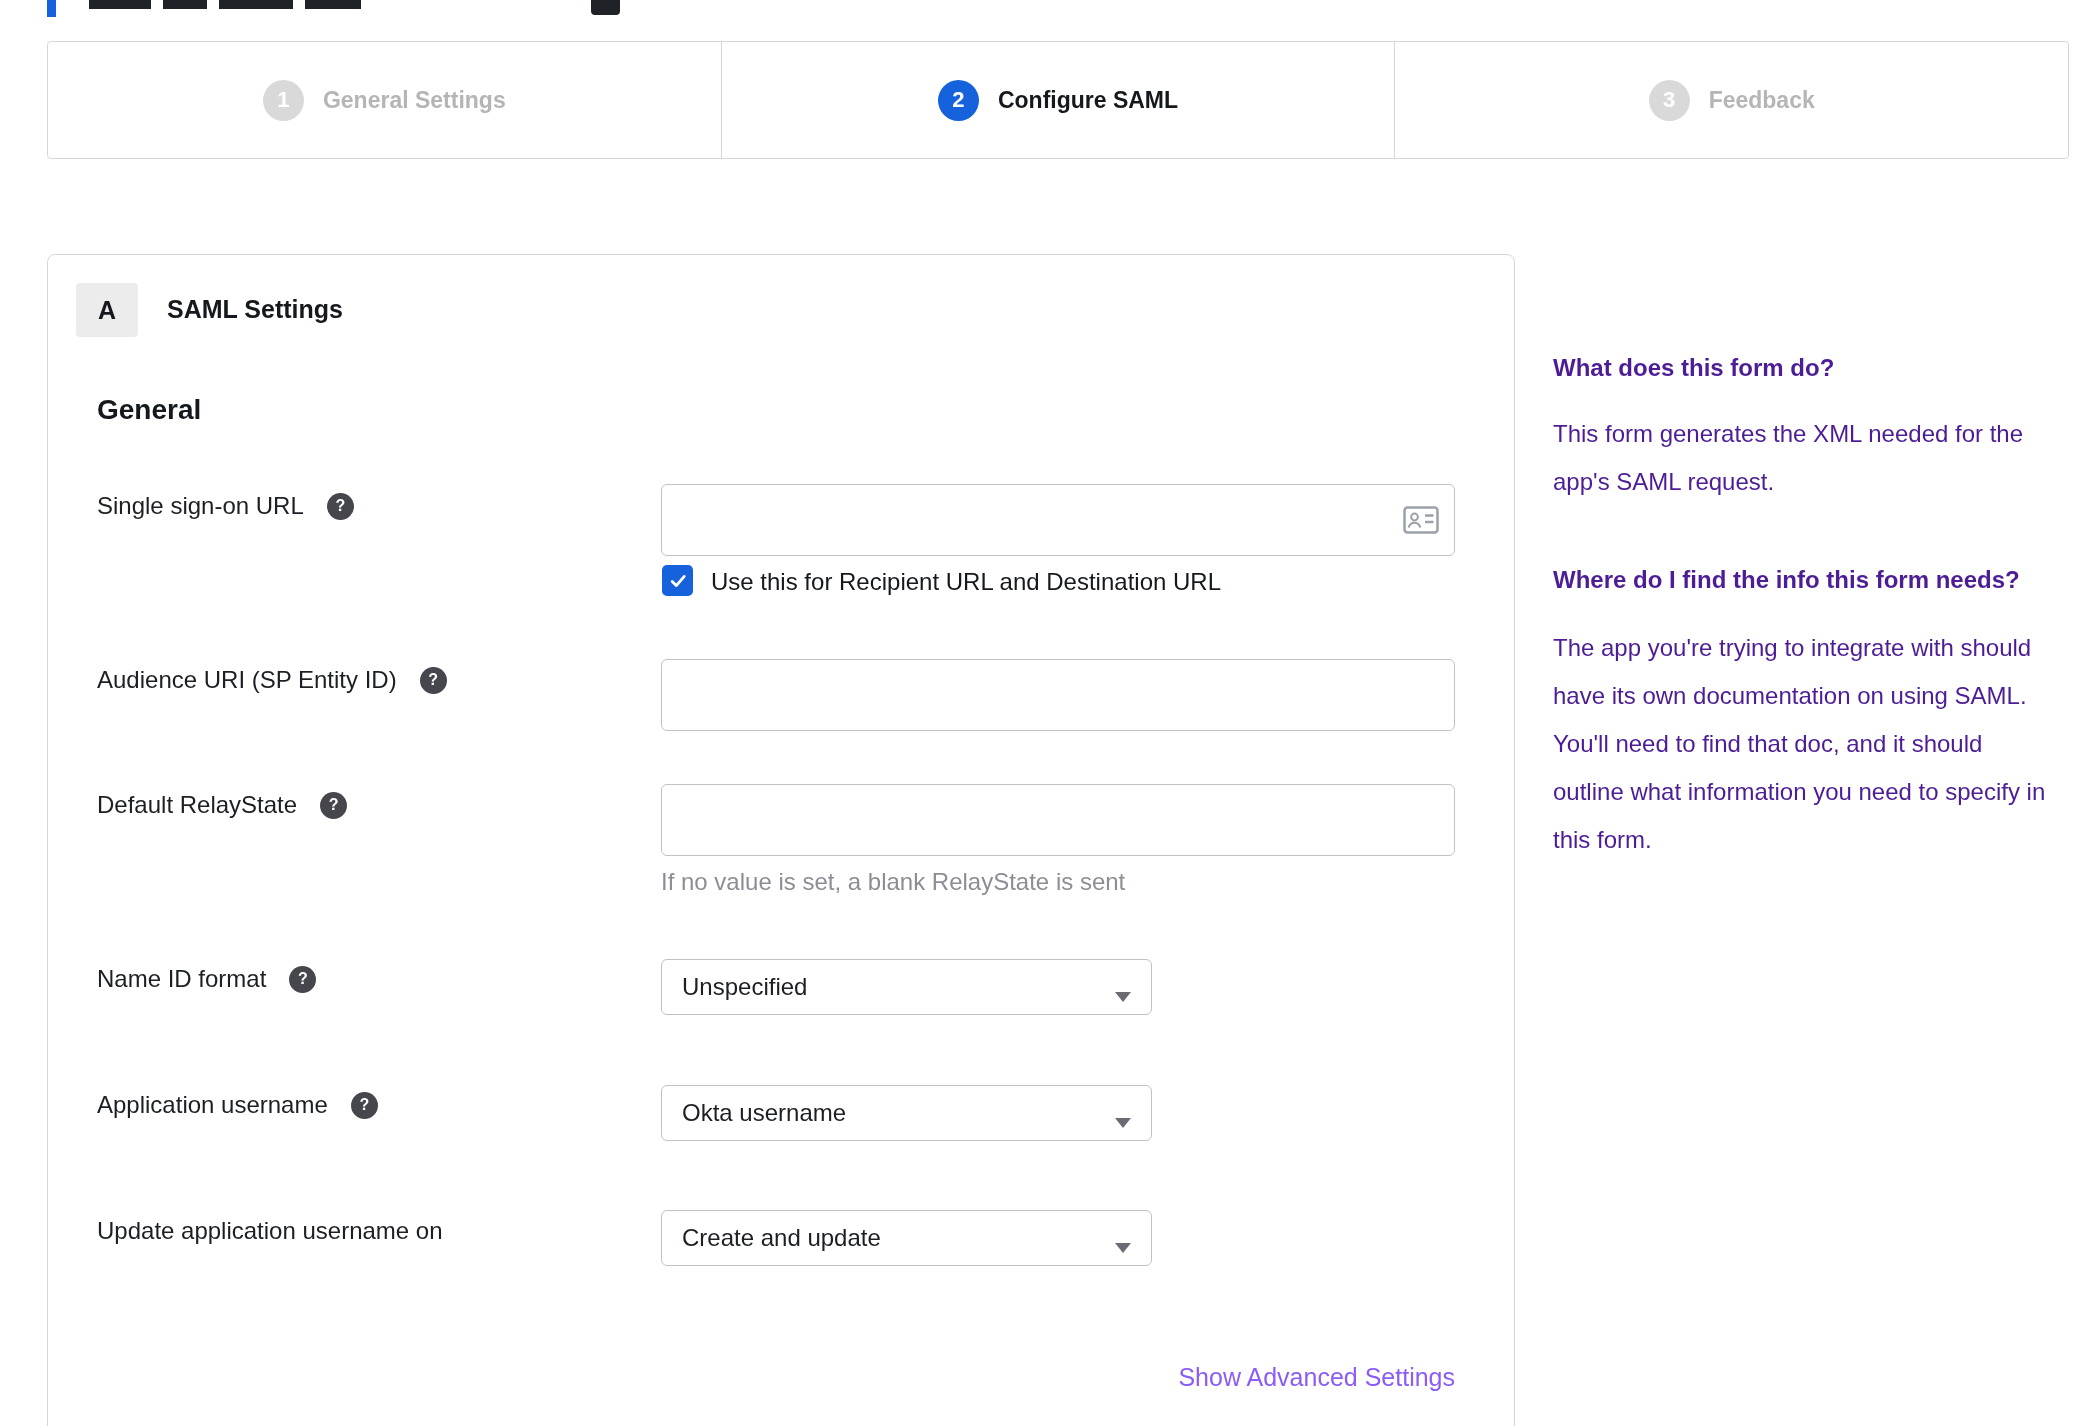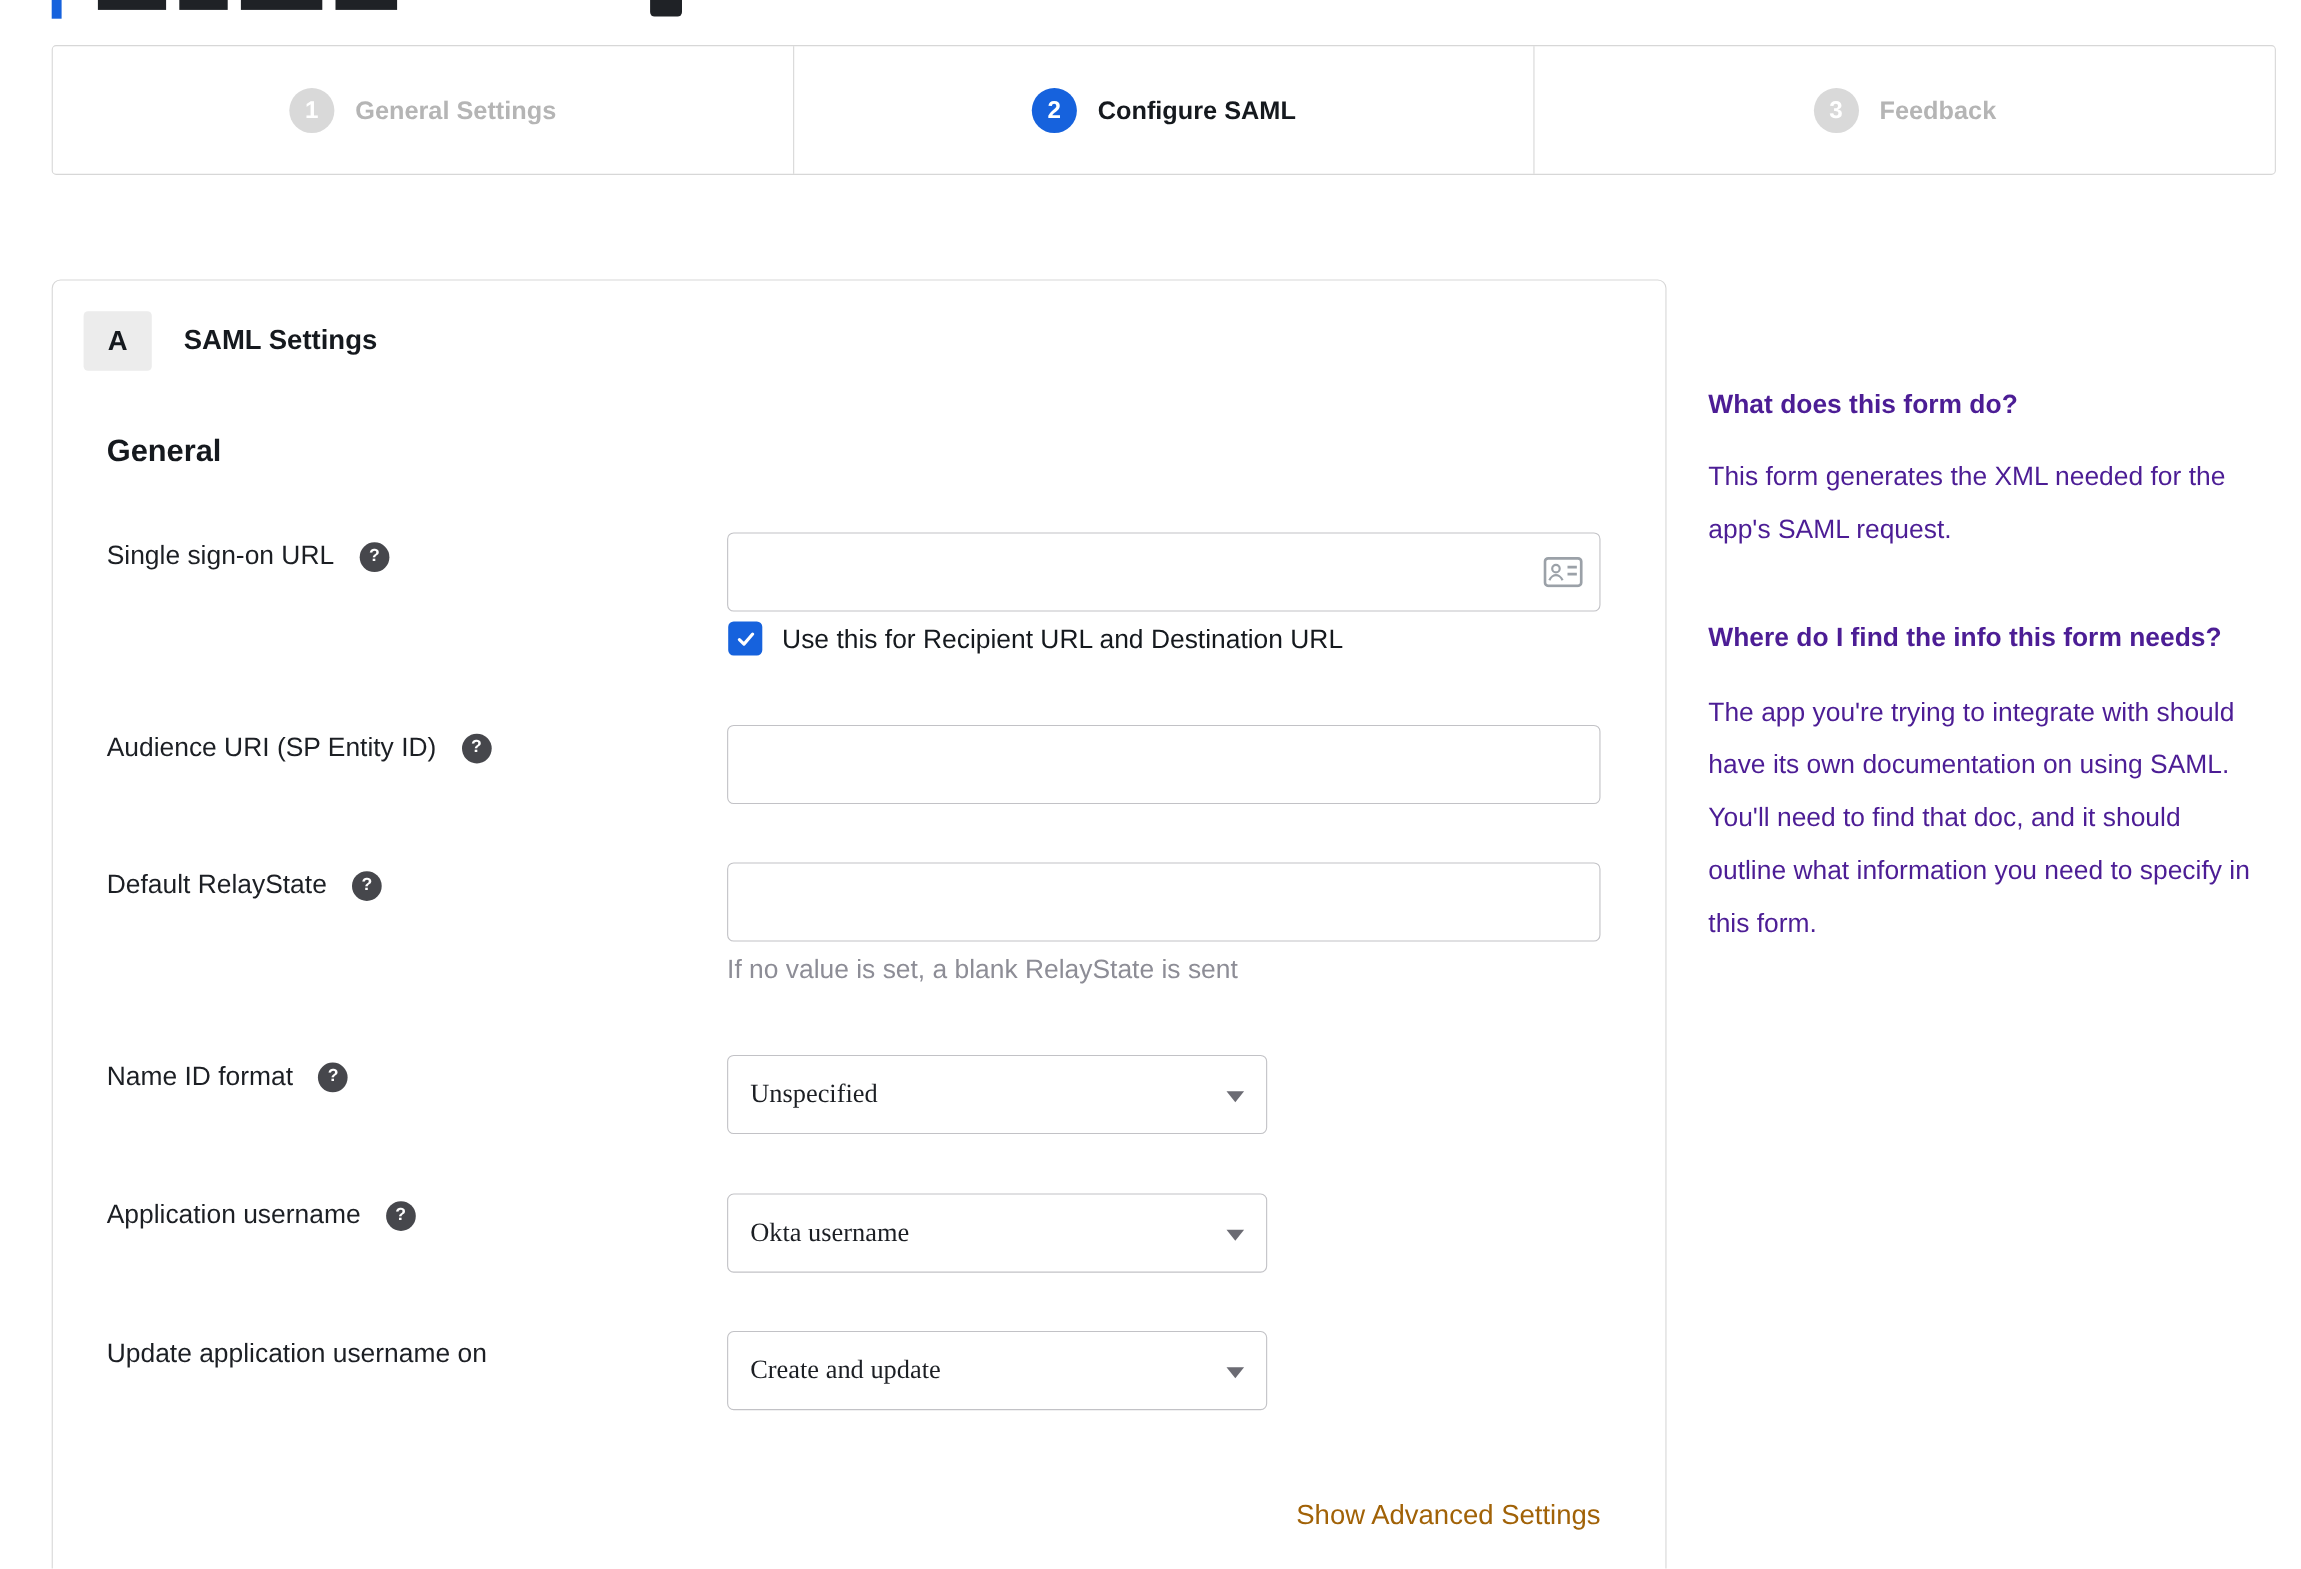--- a/index.html
+++ b/index.html
@@ -99,39 +99,39 @@
   }
   .checkbox-label { font-size:24px; color:#15191e; }
 
   .helper-text {
     position:absolute; left:613px; top:613px;
     font-size:24px; color:#8d8d96;
   }
 
   .select {
     position:absolute; left:613px;
-    width:491px; height:72px;
+    width:491px; height:56px;
     border:1px solid #c2c2c6; border-radius:6px;
     background:#fff; cursor:pointer;
     display:flex; align-items:center;
     padding:0 46px 0 20px;
-    font-size:24px; color:#1c1f24;font-family:Liberation Serif, serif;
+    font-size:24px; color:#1c1f24;
   }
   .select .caret {
     position:absolute; right:20px; top:32px;
     width:0; height:0;
     border-left:8px solid transparent;
     border-right:8px solid transparent;
     border-top:10px solid #6b6b73;
   }
 
   .advanced-link {
     position:absolute; left:613px; top:1108px;
     width:794px; text-align:right;
-    font-size:25px; color:#a16207; cursor:pointer;
+    font-size:25px; color:#8b5cf6; cursor:pointer;
   }
 
   
   .help-panel { position:absolute; left:1553px; top:348px; width:500px; color:#4c1d95; }
   .help-panel h3 { font-size:24px; font-weight:bold; line-height:40px; margin:0 0 22px 0; }
   .help-panel h3.second { margin-top:54px; margin-bottom:24px; }
   .help-panel p { font-size:24px; line-height:48px; margin:0; }
 </style>
 </head>
 <body>

